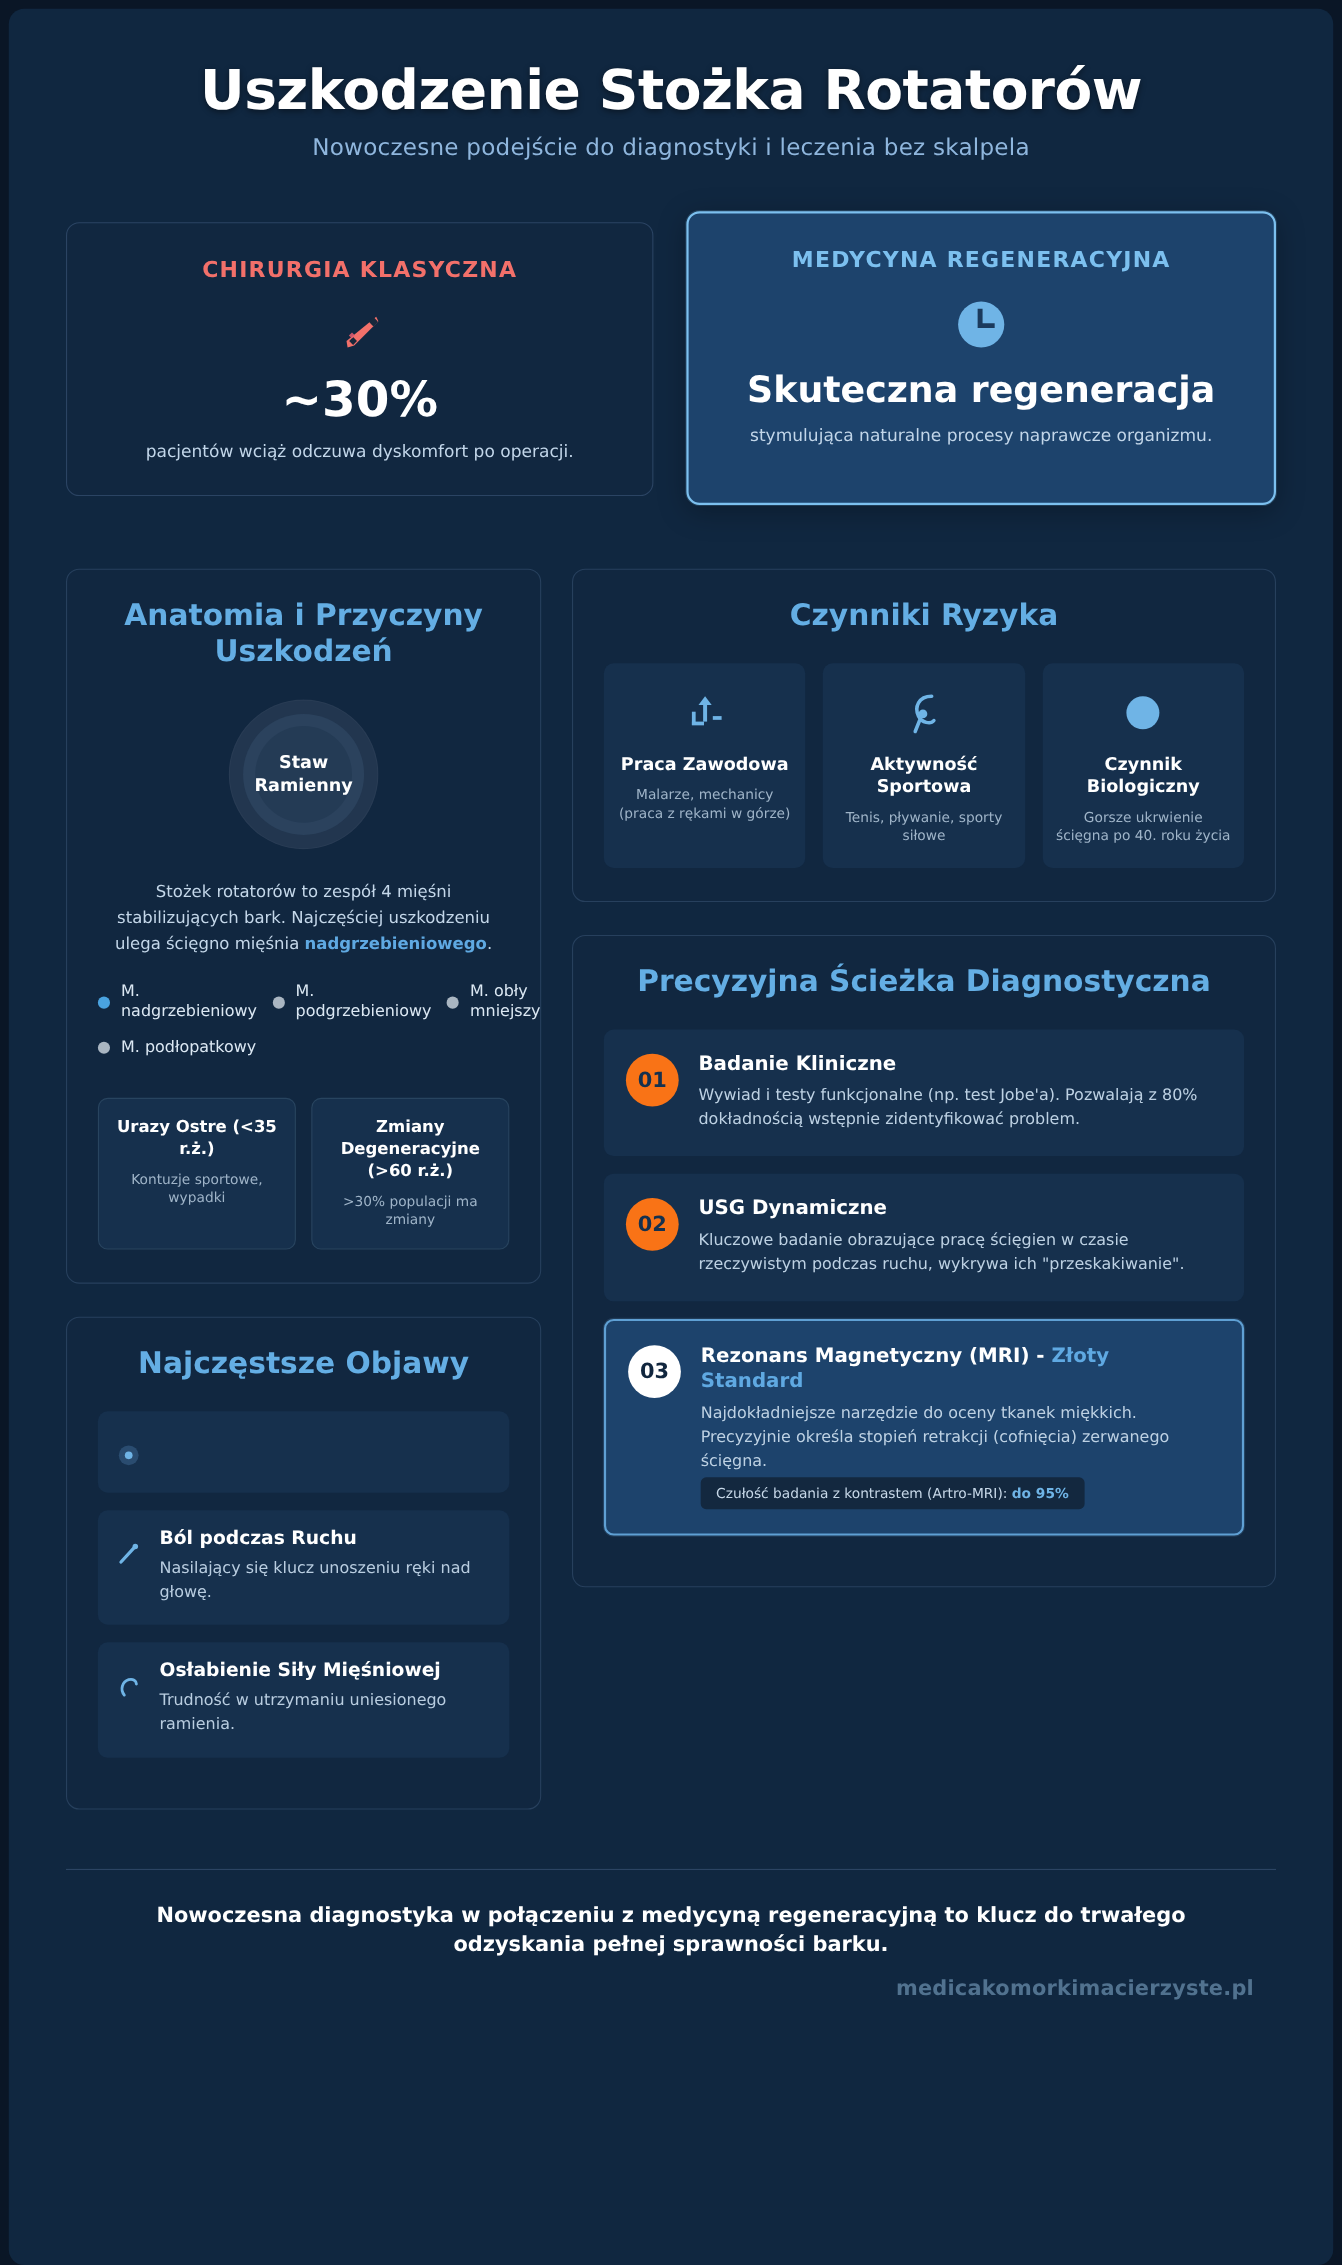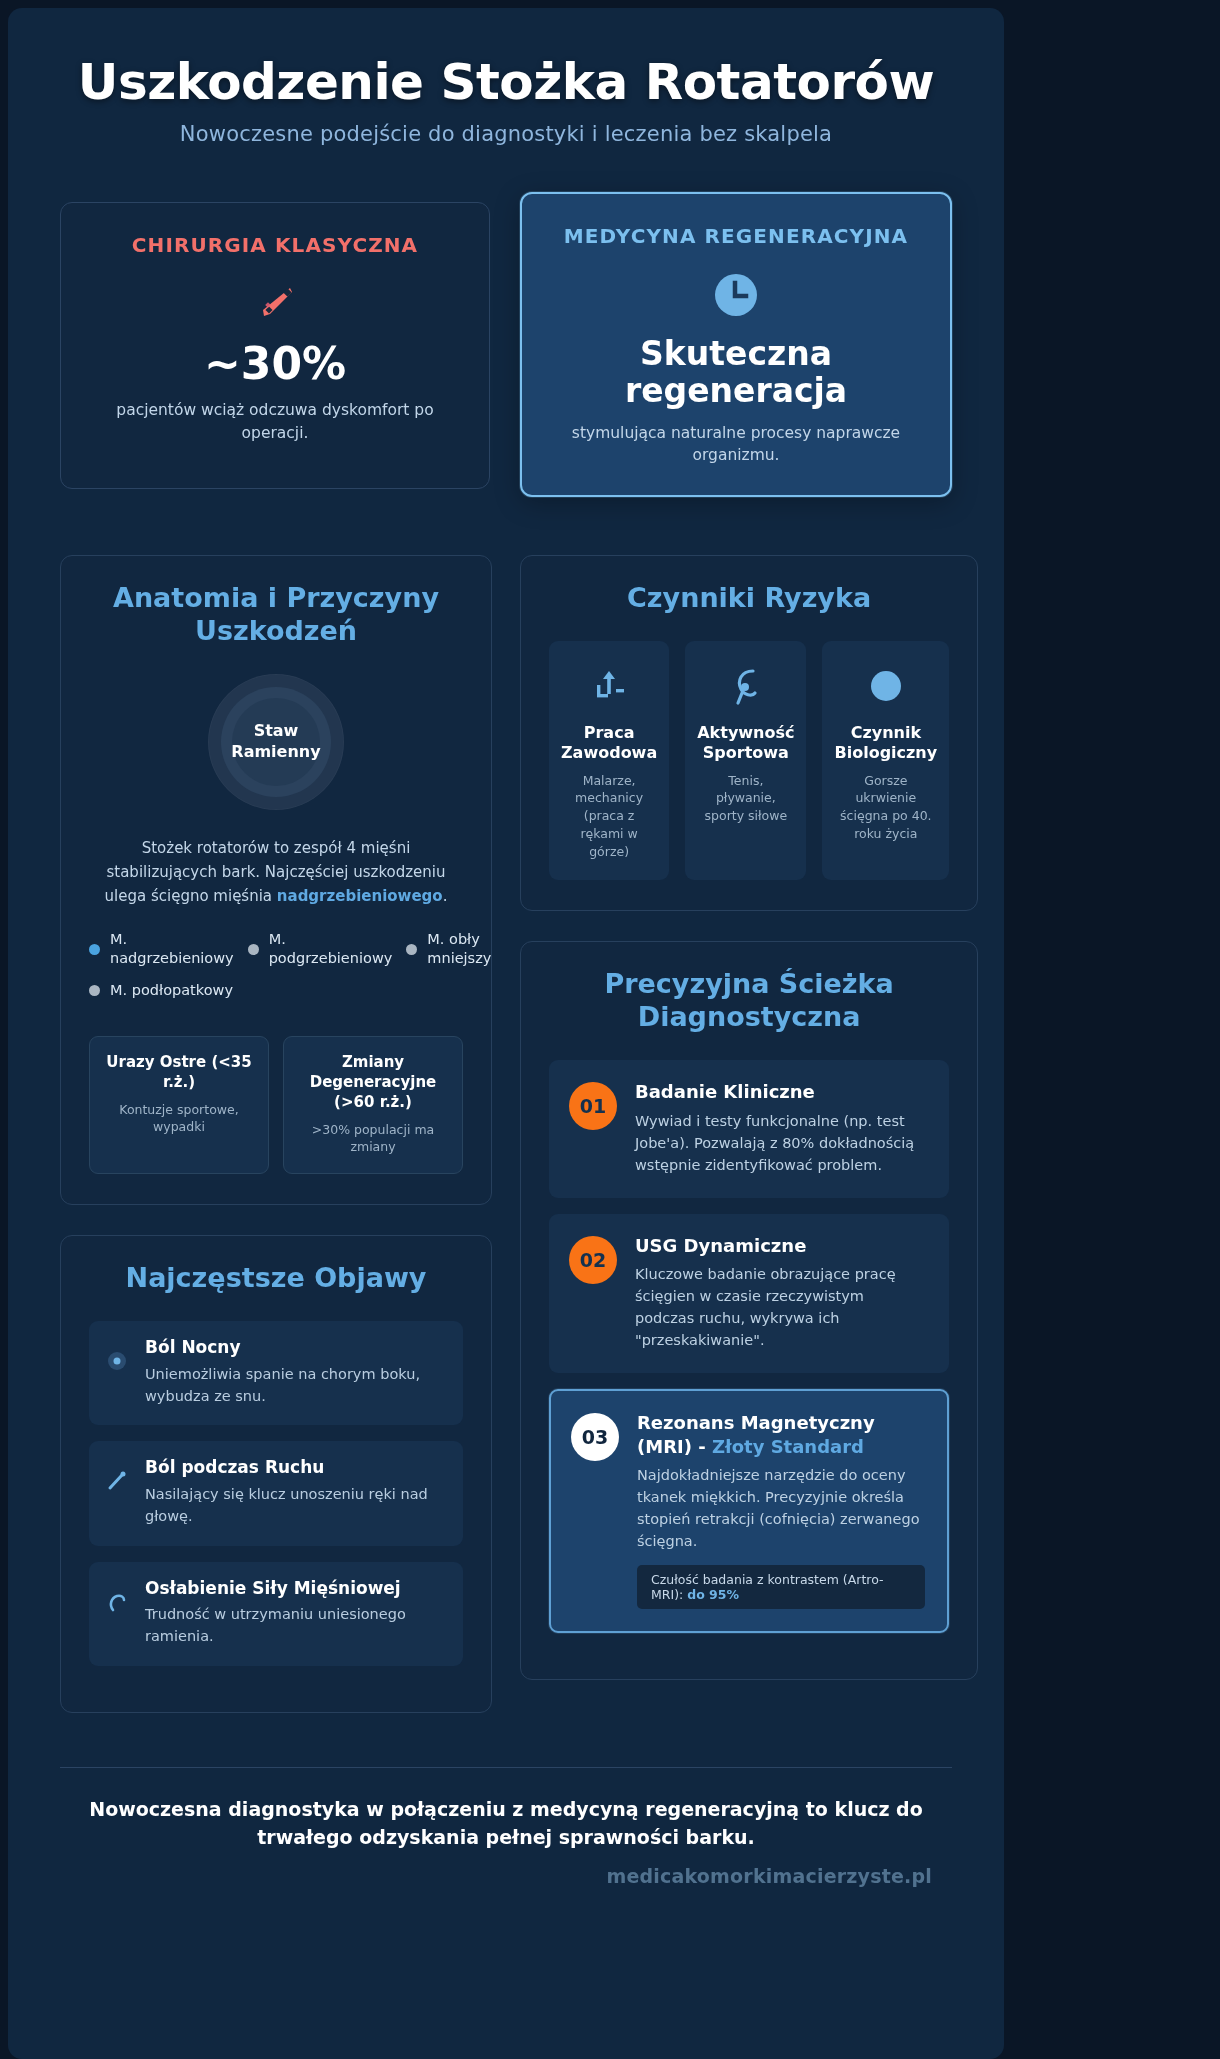--- a/index.html
+++ b/index.html
@@ -8,21 +8,21 @@
     background: #0a1626;
     font-family: "DejaVu Sans", "Liberation Sans", sans-serif;
   }
   .page {
     width: 1220px;
     min-height: 2059px;
     background: #0a1626;
     padding: 8px 8px 0 8px;
   }
   .sheet {
-    width: 996px;
+    width: 1204px;
     min-height: 2051px;
     border-radius: 14px;
     background:
       radial-gradient(900px 520px at 18% 4%, #1b3557 0%, rgba(27,53,87,0) 62%),
       radial-gradient(780px 600px at 92% 30%, #16304f 0%, rgba(22,48,79,0) 60%),
       linear-gradient(180deg, #132b4a 0%, #112741 28%, #0f2339 60%, #0e2murky 60%, #0d2036 100%);
     background-color: #102740;
     padding: 46px 52px 0 52px;
     position: relative;
     overflow: hidden;
@@ -239,21 +239,21 @@
     font-size: 19px; font-weight: bold;
     display: flex; align-items: center; justify-content: center;
     margin-top: 2px;
   }
   .badge.white { background: #ffffff; color: #11263e; }
   .step h4 { font-size: 18px; color: #ffffff; line-height: 1.3; margin-bottom: 6px; }
   .step h4 .gold { color: #5fa9e2; }
   .step p { font-size: 14.5px; color: #bdd1e3; line-height: 1.52; }
   .pill {
     display: inline-block;
-    margin-top: 13px;
+    margin-top: 3px;
     background: #13283f;
     border-radius: 5px;
     padding: 7px 14px;
     font-size: 12.5px;
     color: #c7d8e8;
   }
   .pill b { color: #6fb4e6; }
 
   
   .footer {
@@ -374,24 +374,20 @@
       <div class="panel">
         <div class="panel-title">Najczęstsze Objawy</div>
 
         <div class="symptom">
           <div class="sicon">
             <svg width="24" height="24" viewBox="0 0 24 24">
                   <circle cx="12" cy="12" r="9" fill="#2a4c70"></circle>
                   <circle cx="12" cy="12" r="3.5" fill="#6fb4e6"></circle>
                 </svg>
           </div>
-          <div>
-            <h4>Ból Nocny</h4>
-            <p>Uniemożliwia spanie na chorym boku, wybudza ze snu.</p>
-          </div>
         </div>
 
         <div class="symptom">
           <div class="sicon">
             <svg width="24" height="24" viewBox="0 0 24 24">
                   <path d="M5 19 L17 6" stroke="#6fb4e6" stroke-width="3" stroke-linecap="round"></path>
                   <circle cx="18" cy="5" r="2.5" fill="#6fb4e6"></circle>
                 </svg>
           </div>
           <div>

